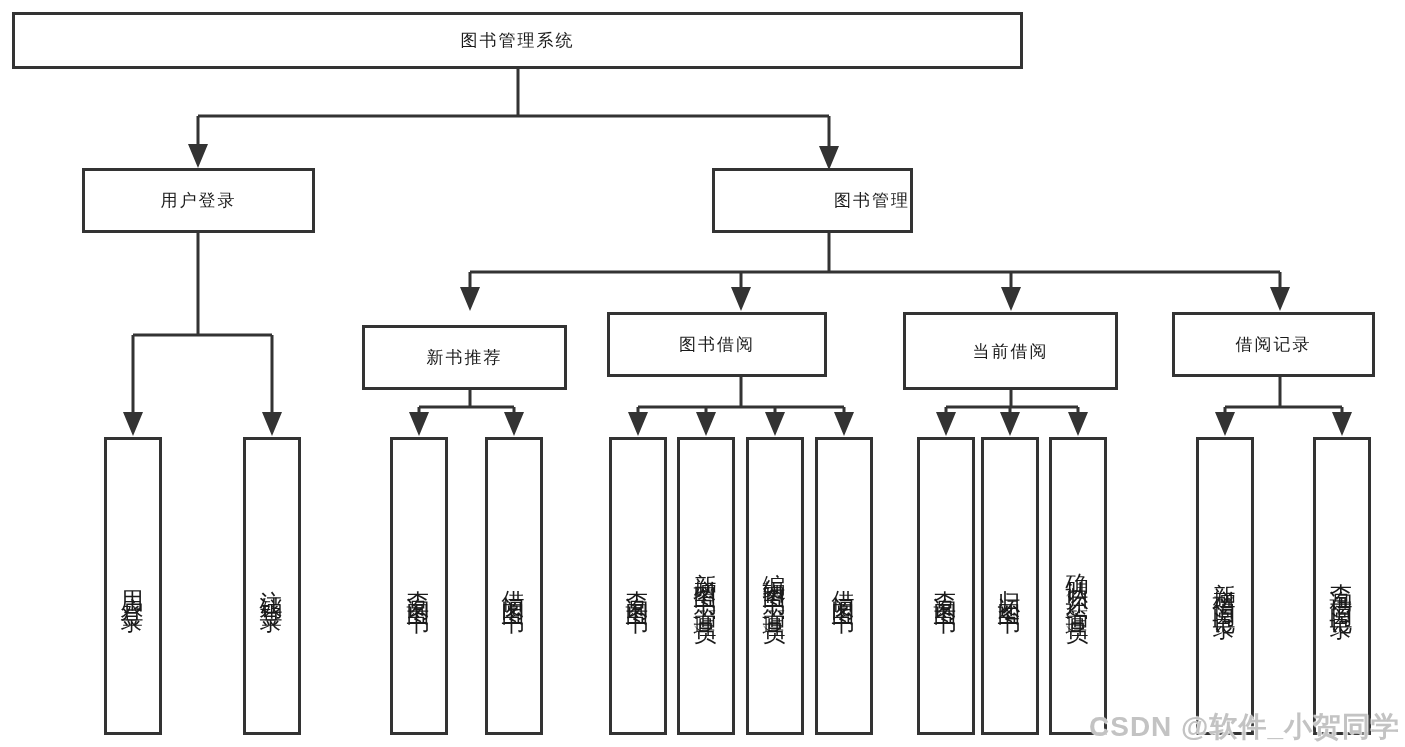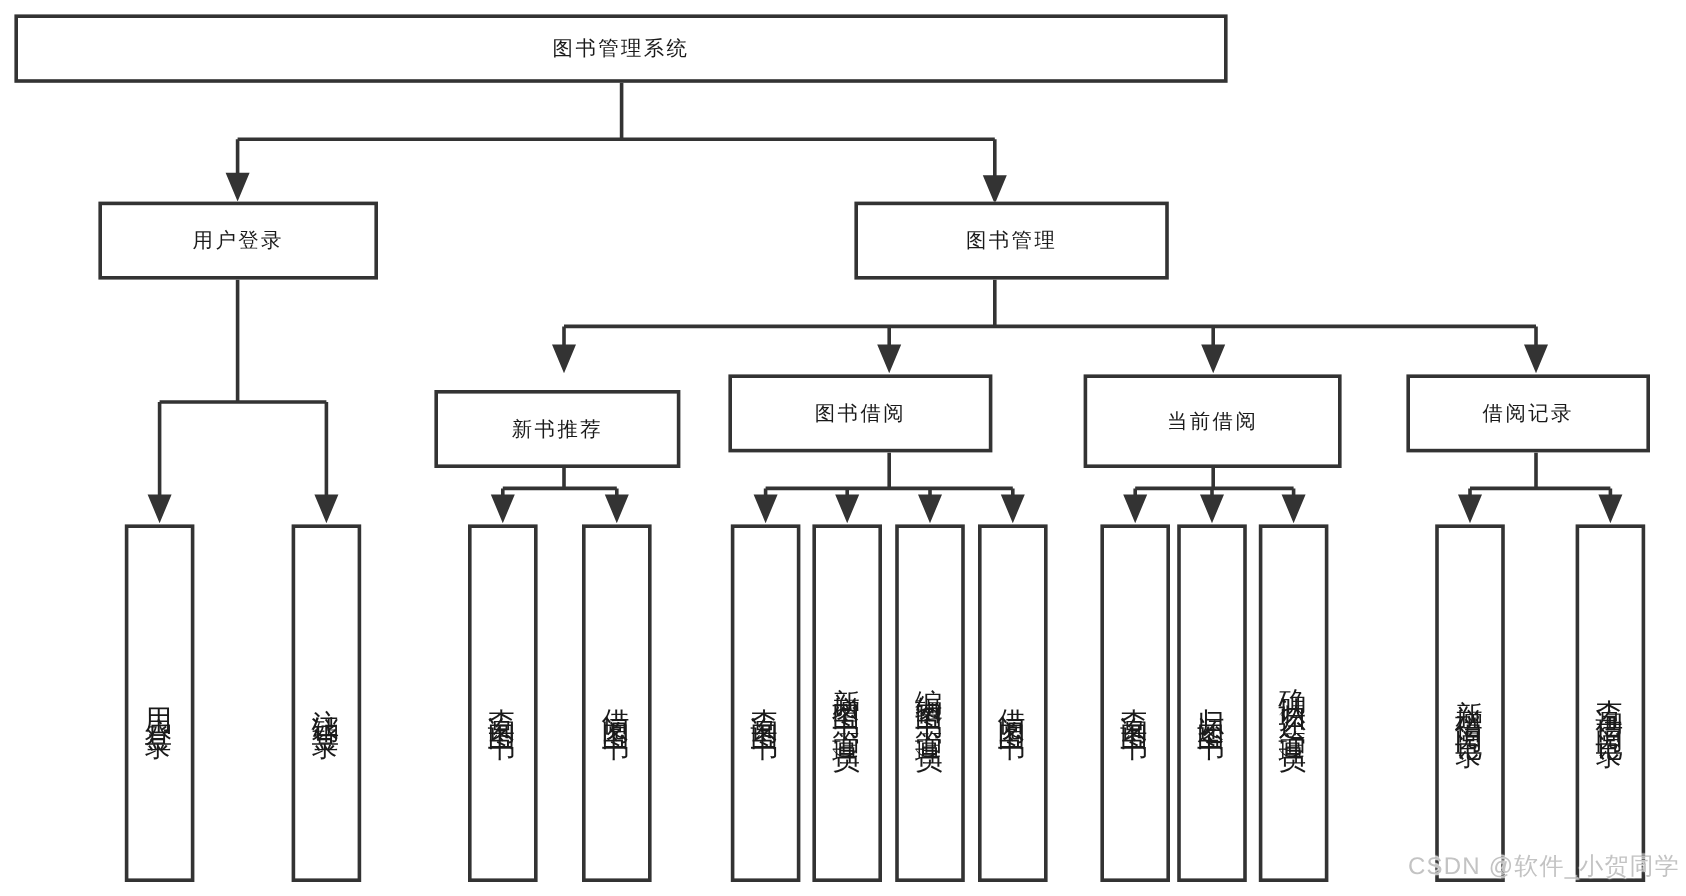--- a/index.html
+++ b/index.html
@@ -35,26 +35,27 @@
   .vbox span{
     writing-mode:vertical-rl;
     text-orientation:mixed;
     font-size:23px;
     letter-spacing:7px;
     white-space:nowrap;
   }
   .watermark{
     position:absolute;
     top:708px;right:5px;
-    font-size:20px;
+    font-size:28px;
     letter-spacing:1px;
     color:var(--watermark);
     text-shadow:1px 1px 1px rgba(255,255,255,0.85), -1px -1px 1px rgba(255,255,255,0.85);
     z-index:10;
     white-space:nowrap;
+    font-weight:bold;
   }
 </style>
 </head>
 <body>
 
 <div class="stage">
 
   <svg class="wires" viewBox="0 0 1405 747" xmlns="http://www.w3.org/2000/svg">
     <path class="ln" d="
       M518 68 V116
@@ -112,21 +113,21 @@
       M1332 412 L1352 412 L1342 436 Z"></path>
   </svg>
 
   <div class="node hbox" style="left:12px;top:12px;width:1011px;height:57px;">
     <span>图书管理系统</span>
   </div>
 
   <div class="node hbox" style="left:82px;top:168px;width:233px;height:65px;">
     <span>用户登录</span>
   </div>
-  <div class="node hbox" style="left:712px;top:168px;width:262px;height:65px;">
+  <div class="node hbox" style="left:712px;top:168px;width:201px;height:65px;justify-content:flex-end;">
     <span>图书管理</span>
   </div>
 
   <div class="node hbox" style="left:362px;top:325px;width:205px;height:65px;">
     <span>新书推荐</span>
   </div>
   <div class="node hbox" style="left:607px;top:312px;width:220px;height:65px;">
     <span>图书借阅</span>
   </div>
   <div class="node hbox" style="left:903px;top:312px;width:215px;height:78px;">

